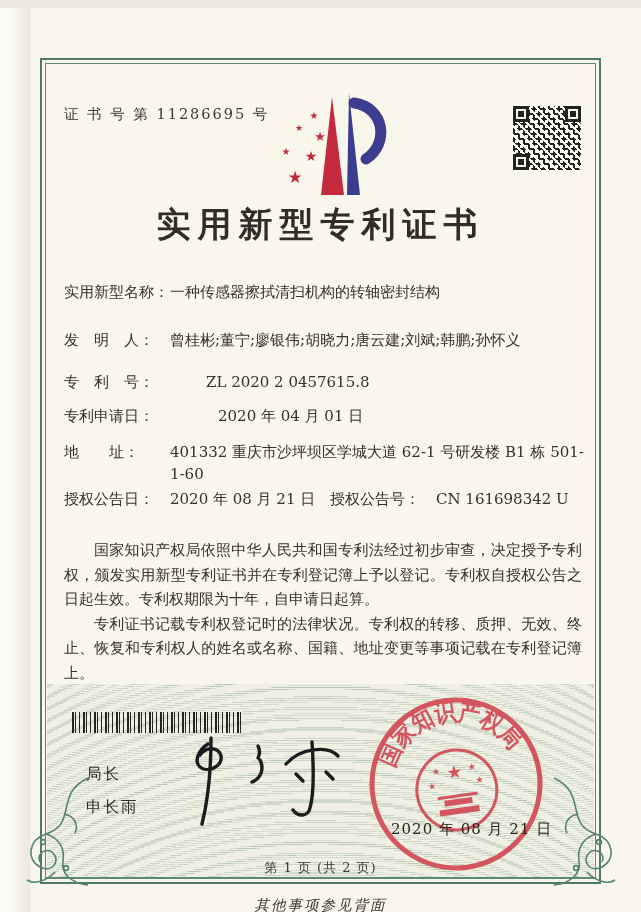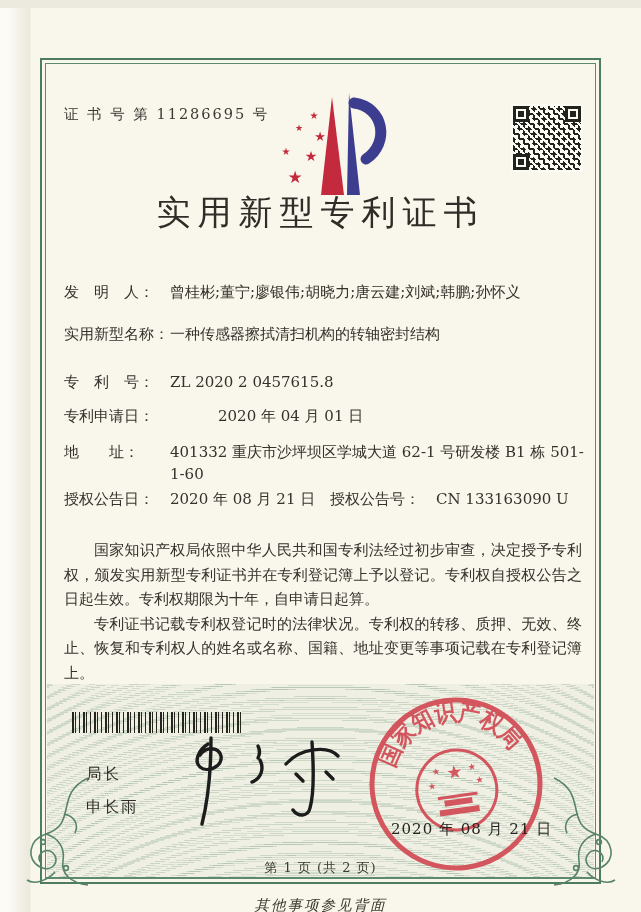--- a/index.html
+++ b/index.html
@@ -29,29 +29,29 @@
   .qr-noise { position:absolute; inset:2px;
     background:
       repeating-linear-gradient(45deg,  #fbfaf3 0 2px, rgba(0,0,0,0) 2px 6px),
       repeating-linear-gradient(90deg, #23231d 0 2px, rgba(0,0,0,0) 2px 5px),
       repeating-linear-gradient(0deg,  #23231d 0 2px, rgba(0,0,0,0) 2px 5px);
   }
   .qr-finder { position:absolute; width:16px; height:16px; border:3px solid #23231d; background:#fbfaf3; }
   .qr-finder::after { content:""; position:absolute; inset:2px; background:#23231d; }
   .qr-f-tl { left:2px; top:2px; } .qr-f-tr { right:2px; top:2px; } .qr-f-bl { left:2px; bottom:2px; }
 
-  .title { position:absolute; left:0; right:0; top:182px; text-align:center;
-    font-size:34px; font-weight:400; letter-spacing:7px; color:#2e2d28; z-index:2; }
+  .title { position:absolute; left:0; right:0; top:194px; text-align:center;
+    font-size:34px; font-weight:700; letter-spacing:7px; color:#2e2d28; z-index:2; }
 
   
   .fields { position:absolute; left:64px; top:274px; width:520px; font-size:15px; z-index:2; }
   .frow { display:flex; line-height:1.45; }
   .frow .lab { flex:0 0 106px; white-space:nowrap; }
   .frow .val { flex:1 1 auto; }
-  .m1{margin-bottom:26px;} .m2{margin-bottom:20px;} .m3{margin-bottom:13px;}
+  .m1{margin-bottom:26px;} .m2{margin-bottom:20px;} .m3{margin-bottom:13px;gap:36px;}
   .m4{margin-bottom:14px;gap:48px;} .m5{margin-bottom:20px;} .m6{margin-bottom:3px;}
   .frow .val-fixed { flex:0 0 152px; }
   .frow .lab2 { flex:0 0 106px; white-space:nowrap; margin-left:8px; }
 
   
   .paras { position:absolute; left:64px; top:530px; width:518px; font-size:15px;
     line-height:1.64; text-align:justify; z-index:2; }
   .paras p { text-indent:2em; }
 
   
@@ -113,45 +113,45 @@
   <div class="qr">
     <div class="qr-noise"></div>
     <div class="qr-finder qr-f-tl"></div>
     <div class="qr-finder qr-f-tr"></div>
     <div class="qr-finder qr-f-bl"></div>
   </div>
 
   <div class="title">实用新型专利证书</div>
 
   <div class="fields">
+    <div class="frow m1">
+      <span class="lab">实用新型名称：</span>
+      <span class="val">一种传感器擦拭清扫机构的转轴密封结构</span>
+    </div>
     <div class="frow m2">
       <span class="lab">发　明　人：</span>
       <span class="val">曾桂彬;董宁;廖银伟;胡晓力;唐云建;刘斌;韩鹏;孙怀义</span>
-    </div>
-    <div class="frow m1">
-      <span class="lab">实用新型名称：</span>
-      <span class="val">一种传感器擦拭清扫机构的转轴密封结构</span>
     </div>
     <div class="frow m3">
       <span class="lab">专　利　号：</span>
       <span class="val">ZL 2020 2 0457615.8</span>
     </div>
     <div class="frow m4">
       <span class="lab">专利申请日：</span>
       <span class="val">2020 年 04 月 01 日</span>
     </div>
     <div class="frow m6">
       <span class="lab">地　　址：</span>
       <span class="val">401332 重庆市沙坪坝区学城大道 62-1 号研发楼 B1 栋 501-1-60</span>
     </div>
     <div class="frow">
       <span class="lab">授权公告日：</span>
       <span class="val-fixed">2020 年 08 月 21 日</span>
       <span class="lab2">授权公告号：</span>
-      <span class="val">CN 133163090 U</span>
+      <span class="val">CN 161698342 U</span>
     </div>
   </div>
 
   <div class="paras">
     <p>国家知识产权局依照中华人民共和国专利法经过初步审查，决定授予专利权，颁发实用新型专利证书并在专利登记簿上予以登记。专利权自授权公告之日起生效。专利权期限为十年，自申请日起算。</p>
     <p>专利证书记载专利权登记时的法律状况。专利权的转移、质押、无效、终止、恢复和专利权人的姓名或名称、国籍、地址变更等事项记载在专利登记簿上。</p>
   </div>
 
   <div class="band"></div>
 

